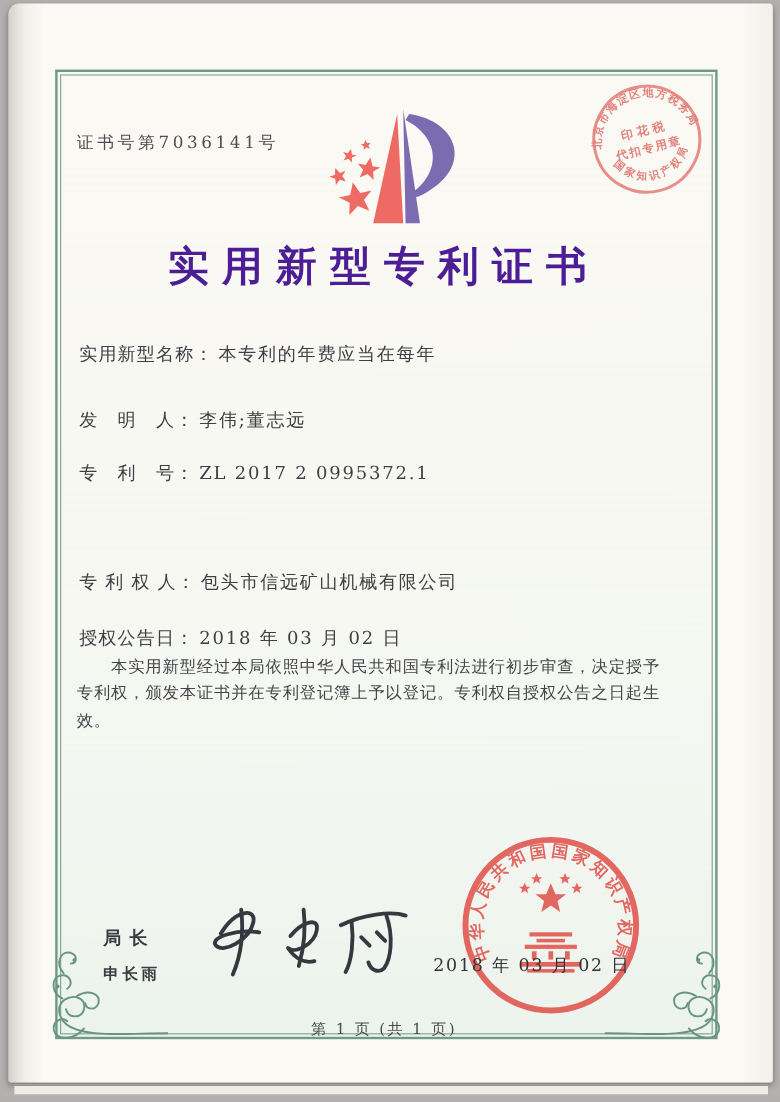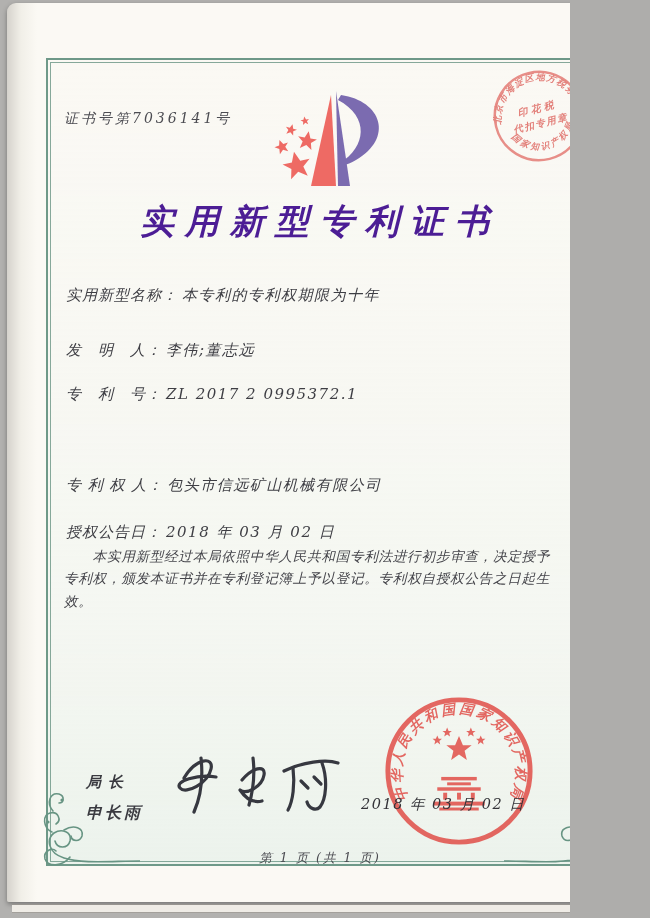--- a/index.html
+++ b/index.html
@@ -1,21 +1,21 @@
 <!DOCTYPE html>
 <html><head>
 <meta charset="utf-8">
 <style>
   html,body{margin:0;padding:0;}
   body{
     width:650px;height:918px;
     background:#aeadab;
     font-family:"DejaVu Serif","Liberation Serif",serif;
   }
-  .scan{position:relative;width:570px;height:918px;overflow:hidden;background:#b2b1af;font-style:italic;}
+  .scan{position:relative;width:650px;height:918px;overflow:hidden;background:#b2b1af;}
   .paper{
     position:absolute;left:7px;top:3px;width:637px;height:899px;
     background:linear-gradient(90deg,#d5d2cc 0px,#f1efe8 14px,#fbf9f4 30px,#fbf9f4 96%,#f3f0ea 100%);
     border-radius:9px 3px 2px 2px;
     box-shadow:0 2px 5px rgba(0,0,0,.35);
   }
   .page-under{
     position:absolute;left:12px;top:904px;width:628px;height:7px;
     background:#efece6;border-top:1px solid #97948f;border-bottom:1px solid #a3a09b;
   }
@@ -32,21 +32,21 @@
   .title{left:46px;top:199px;width:548px;text-align:center;font-size:34px;font-weight:700;
          letter-spacing:11px;color:#4c1d95;}
   .field{left:66px;font-size:15px;color:#3e3e44;letter-spacing:1px;white-space:nowrap;}
   .field .lab{margin-right:4px;}
   .field .val{letter-spacing:1.5px;}
   .f0{top:286px}.f1{top:341px}.f2{top:385px}.f3{top:431px}.f4{top:476px}.f5{top:523px}
   .bodytext{left:64px;top:545px;width:486px;}
   .bodytext p{margin:0;font-size:13.6px;line-height:22.4px;text-indent:2.1em;
               text-align:justify;color:#44444a;letter-spacing:.6px;}
   .signer-role{left:86px;top:773px;font-size:15px;letter-spacing:7px;color:#3a3a40;font-weight:600;}
-  .signer-name{left:86px;top:803px;font-size:16px;letter-spacing:3px;color:#3a3a40;font-weight:600;}
+  .signer-name{left:86px;top:803px;font-size:13px;letter-spacing:3px;color:#3a3a40;font-weight:600;}
   .signature{left:156px;top:746px;width:196px;height:80px;}
   .cnipa-seal{left:380px;top:692px;width:158px;height:158px;opacity:.92;}
   .seal-date{left:361px;top:795px;font-size:14.5px;color:#333338;letter-spacing:1.5px;z-index:5;}
   .footer{left:46px;top:850px;width:548px;text-align:center;font-size:12.5px;
           color:#4a4a50;letter-spacing:2px;}
   .orn{width:100px;height:100px;z-index:3;}
   .orn-l{left:40px;top:770px;}
   .orn-r{left:504px;top:770px;transform:scaleX(-1);}
   svg{display:block;}
 </style>
@@ -95,21 +95,21 @@
     <text font-size="10.5" letter-spacing="3" fill="#e0716b" font-weight="600">
       <textPath href="#taxBot" xlink:href="#taxBot" startOffset="50%" text-anchor="middle">国家知识产权局</textPath>
     </text>
     <text x="60" y="55" font-size="12" letter-spacing="4" fill="#e0716b" text-anchor="middle" font-weight="600">印花税</text>
     <text x="60" y="73" font-size="11.5" letter-spacing="2" fill="#e0716b" text-anchor="middle" font-weight="600">代扣专用章</text>
   </svg>
 
   <div class="abs title">实用新型专利证书</div>
 
   <div class="abs field f0">
-    <span class="lab">实用新型名称：</span><span class="val">本专利的专利权期限为十年</span>
+    <span class="lab">实用新型名称：</span><span class="val">本专利的年费应当在每年</span>
   </div>
   <div class="abs field f1">
     <span class="lab">发　明　人：</span><span class="val">李伟;董志远</span>
   </div>
   <div class="abs field f2">
     <span class="lab">专　利　号：</span><span class="val">ZL 2017 2 0995372.1</span>
   </div>
   <div class="abs field f4">
     <span class="lab">专 利 权 人：</span><span class="val">包头市信远矿山机械有限公司</span>
   </div>

